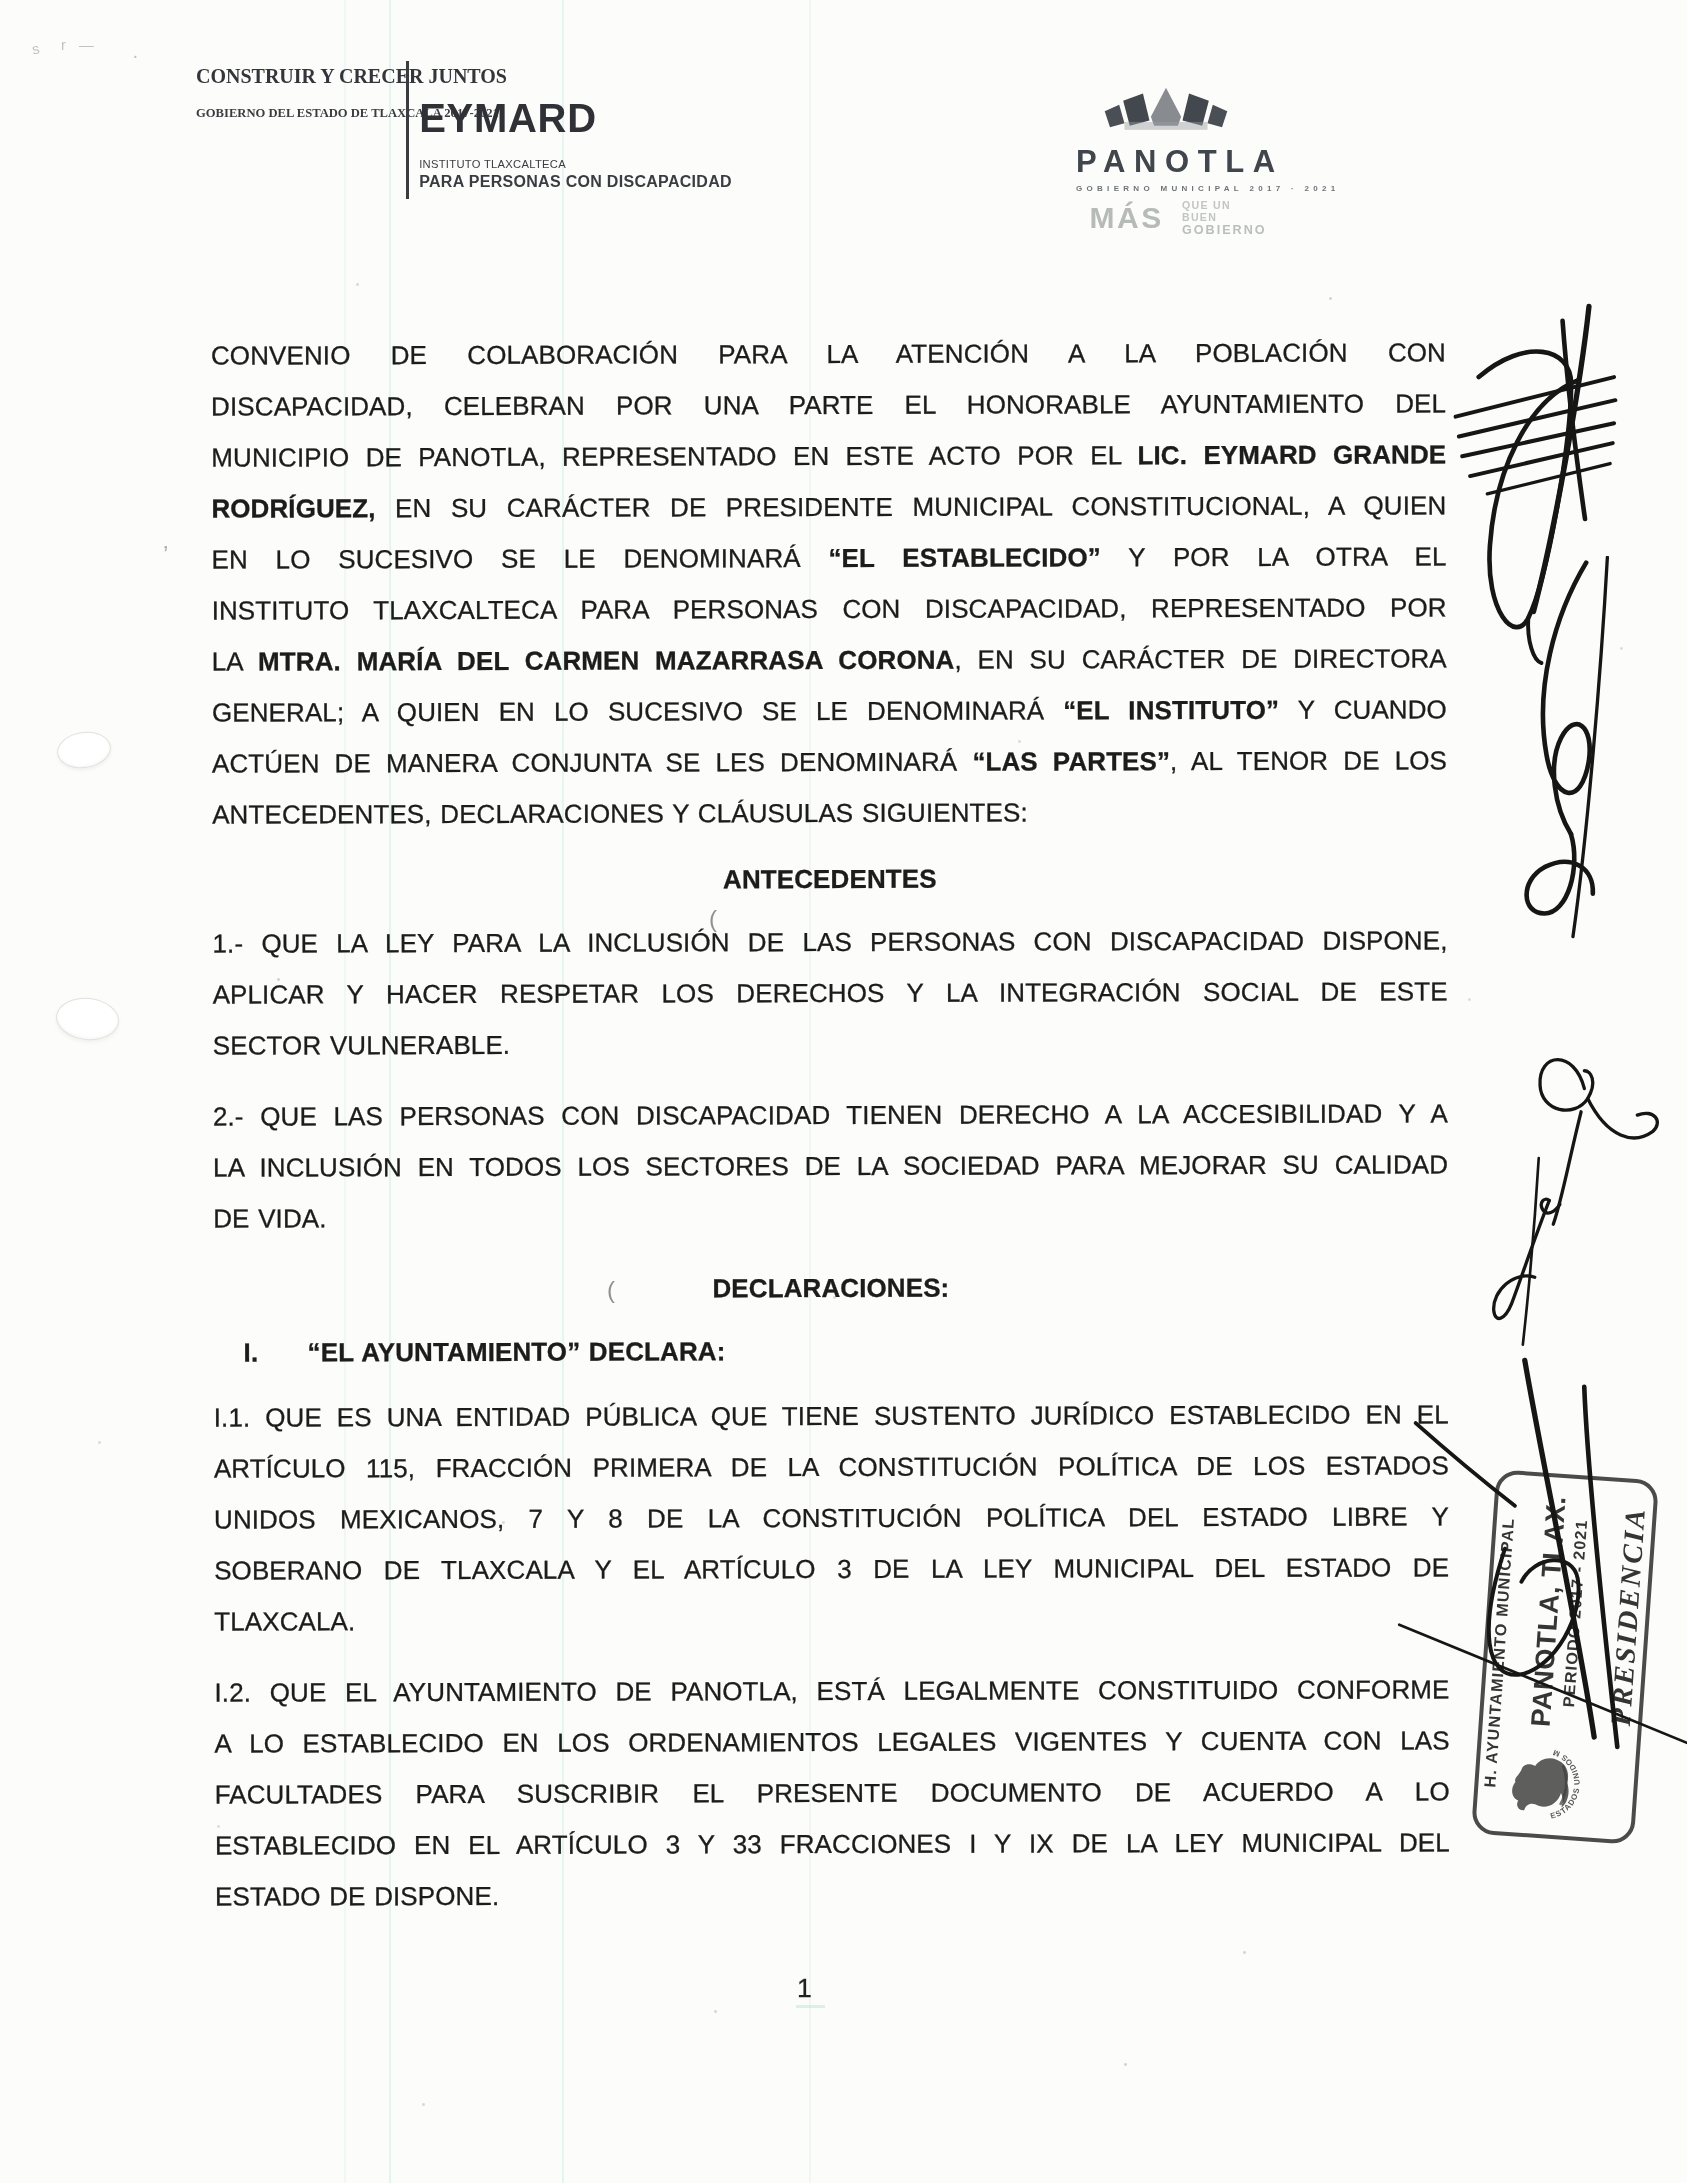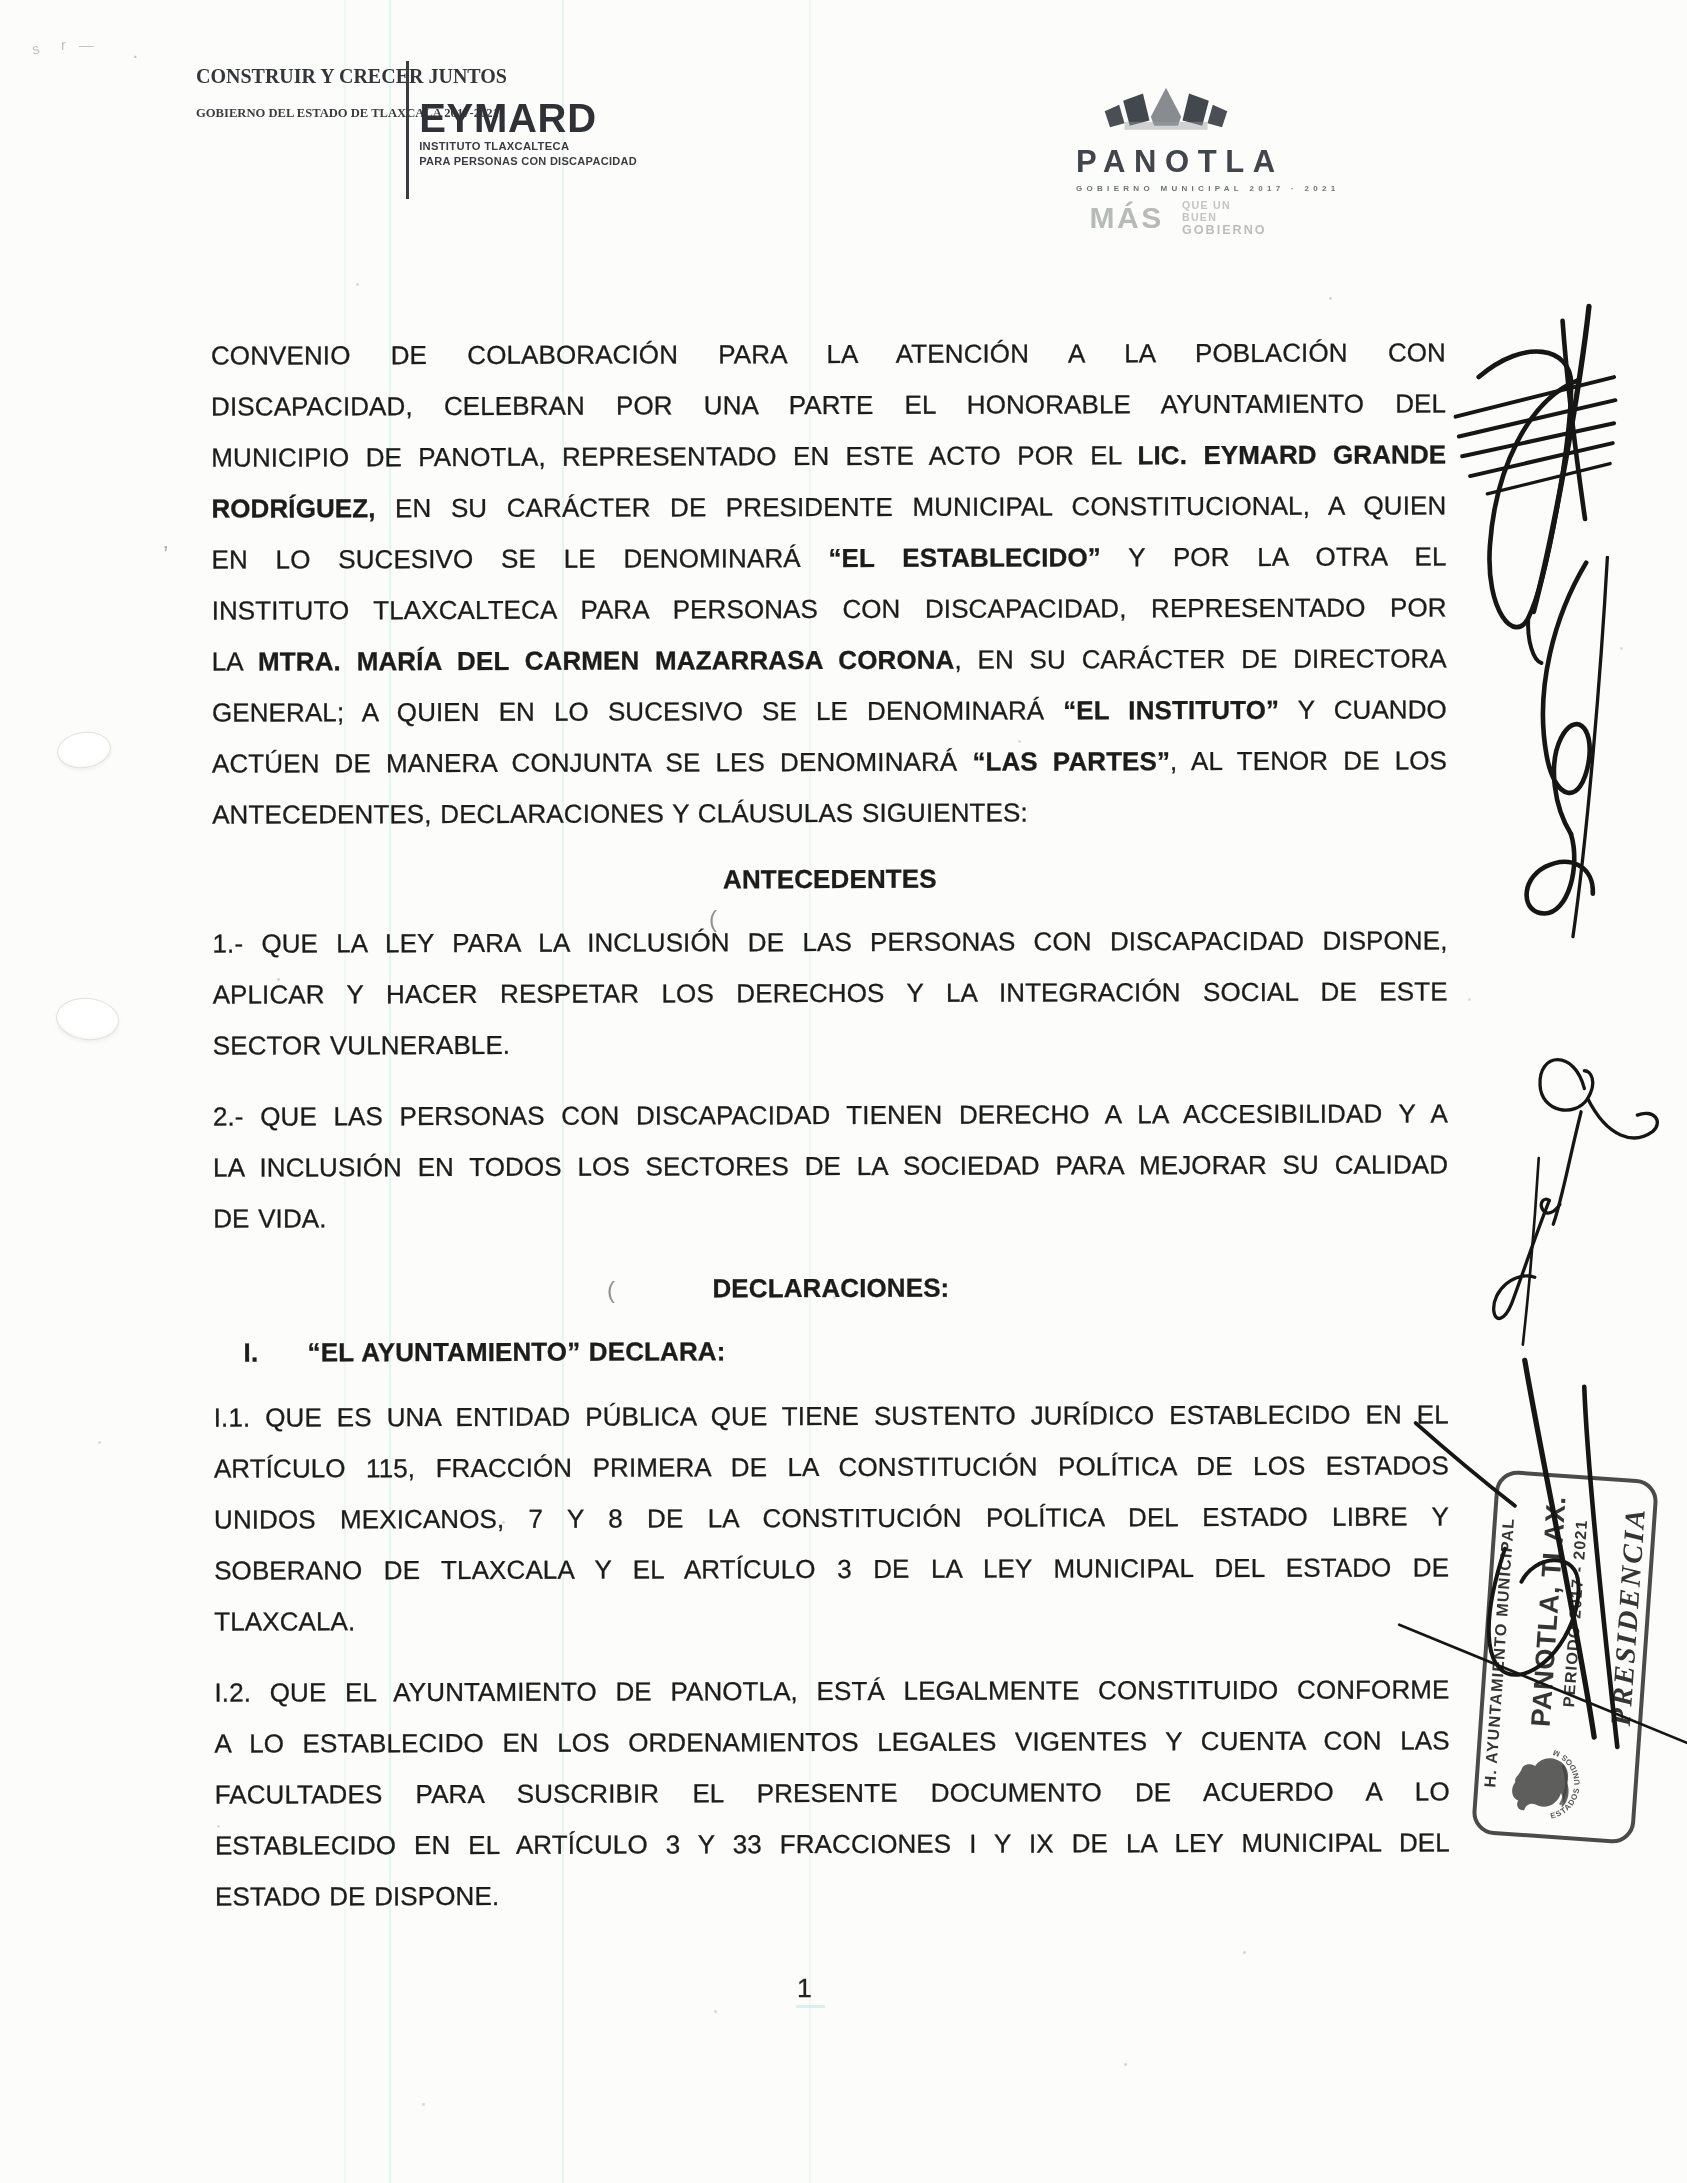--- a/index.html
+++ b/index.html
@@ -15,22 +15,22 @@
   .logo-left{position:absolute;left:196px;top:60px;display:flex;align-items:flex-start;}
   .tlx-block{width:198px;text-align:center;}
   .tlx-row{display:flex;align-items:flex-end;justify-content:center;gap:4px;}
   .tlx-shield{width:57px;height:105px;}
   .tlx-word{font-size:91px;font-weight:900;letter-spacing:-4px;line-height:1;color:#2d2f34;transform:scaleY(1.05);}
   .tlx-tagline{font-family:"Liberation Serif","DejaVu Serif",serif;font-weight:700;font-size:20px;letter-spacing:0;color:#33353a;margin-top:5.3px;white-space:nowrap;text-align:right;}
   .tlx-subline{font-family:"Liberation Serif","DejaVu Serif",serif;font-weight:700;font-size:12.6px;color:#3a3c41;margin-top:18px;white-space:nowrap;}
   .logo-divider{width:2.6px;height:138px;background:#3a3c40;margin:1.3px 10.6px 0 12px;}
   .itpcd-block{padding-top:38px;}
   .itpcd-word{font-size:40px;font-weight:700;letter-spacing:0.7px;color:#2f3136;line-height:1;}
-  .itpcd-sub{font-size:11.2px;font-weight:700;color:#3a3c41;margin-top:2px;letter-spacing:0.3px;}
-  .itpcd-sub2{font-size:11px;font-weight:700;color:#3a3c41;margin-top:2.6px;letter-spacing:0.3px;}
+  .itpcd-sub{font-size:11.2px;font-weight:400;color:#3a3c41;margin-top:20px;letter-spacing:0.3px;}
+  .itpcd-sub2{font-size:16px;font-weight:700;color:#3a3c41;margin-top:2.6px;letter-spacing:0.3px;}
 
   .logo-right{position:absolute;left:1076px;top:85px;width:179px;text-align:center;}
   .crown{width:126px;height:58px;margin:0 auto;display:block;}
   .panotla-word{font-size:31px;font-weight:700;letter-spacing:8.6px;color:#41464c;margin-top:1.3px;white-space:nowrap;}
   .panotla-subline{font-size:8px;font-weight:700;letter-spacing:4.3px;color:#565b60;opacity:.85;margin-top:4px;white-space:nowrap;}
   .mas-row{display:flex;align-items:center;justify-content:center;gap:18px;margin-top:5.3px;opacity:.95;margin-left:25px;}
   .mas-big{font-size:30px;font-weight:900;letter-spacing:2.6px;color:#b3b7b5;}
   .mas-small{text-align:left;color:#bfc3c1;font-weight:700;}
   .mas-small .l1{font-size:10.6px;letter-spacing:1.3px;}
   .mas-small .l2{font-size:12.6px;letter-spacing:2px;color:#b7bbb9;}

